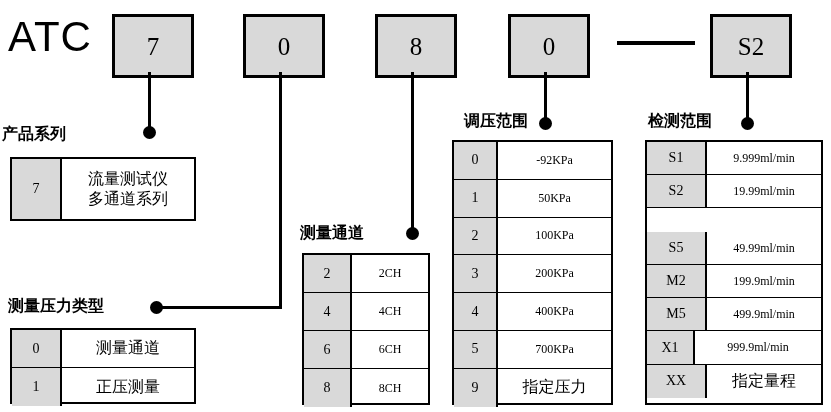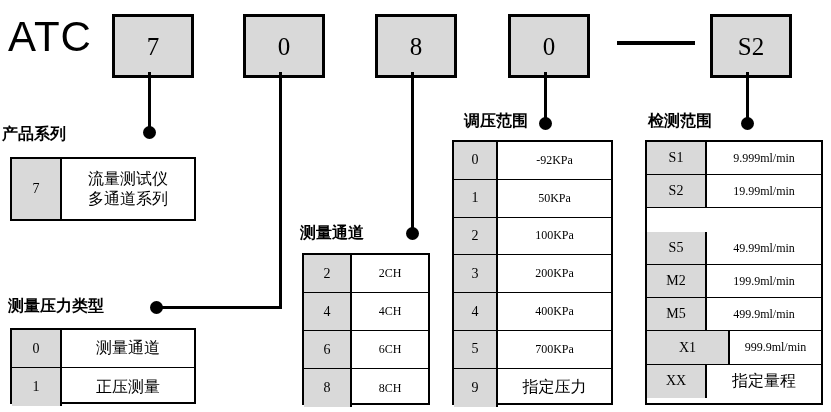--- a/index.html
+++ b/index.html
@@ -171,21 +171,21 @@
     </div>
     <div class="row" style="height:33.1px;">
       <div class="k" style="width:60px;">M2</div>
       <div class="v">199.9ml/min</div>
     </div>
     <div class="row" style="height:33.1px;justify-content:flex-end;">
       <div class="k" style="width:60px;">M5</div>
       <div class="v">499.9ml/min</div>
     </div>
     <div class="row" style="height:33.1px;">
-      <div class="k" style="width:83px;">X1</div>
+      <div class="k" style="width:48px;">X1</div>
       <div class="v">999.9ml/min</div>
     </div>
     <div class="row" style="height:33.1px;">
       <div class="k" style="width:60px;">XX</div>
       <div class="v cn">指定量程</div>
     </div>
   </div>
 
 </div>
 

